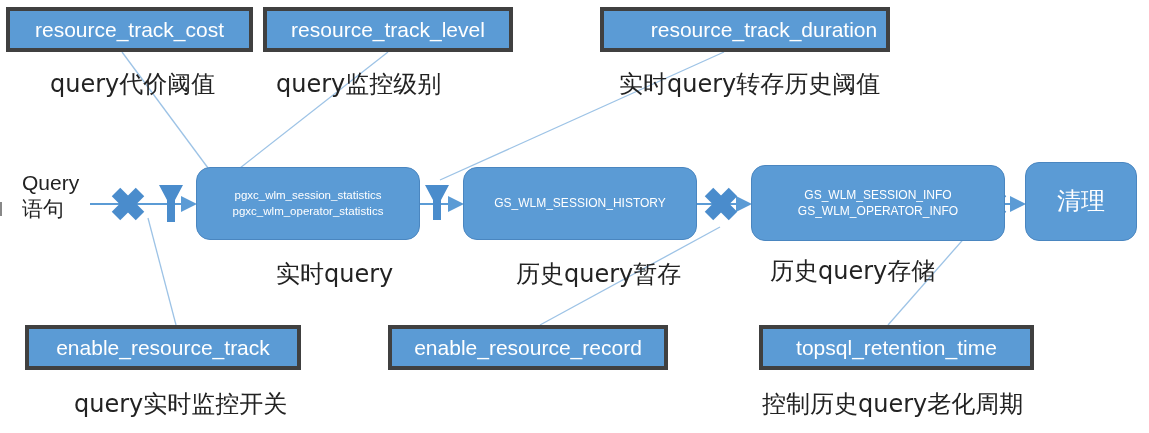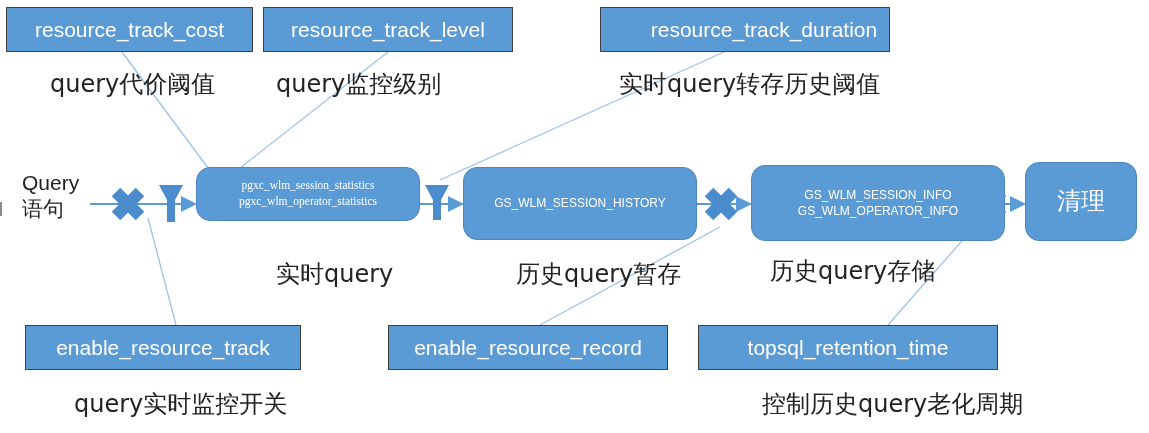--- a/index.html
+++ b/index.html
@@ -1,18 +1,18 @@
 <!DOCTYPE html>
 <html><head>
 <meta charset="utf-8">
 <style>
   html, body { margin:0; padding:0; background:#ffffff; }
   body { width:1149px; height:433px; position:relative; overflow:hidden;
          font-family:"Liberation Sans","DejaVu Sans",sans-serif; }
-  .param { position:absolute; background:#5b9bd5; border:1px solid #404040;
+  .param { position:absolute; background:#5b9bd5; border:4px solid #404040;
            color:#ffffff; font-size:21px; display:flex; align-items:center;
            justify-content:center; box-sizing:border-box; height:45px; }
   .caption { position:absolute; color:#222; font-size:24px; white-space:nowrap;
              font-family:"DejaVu Sans","Liberation Sans",sans-serif; }
   .stage { position:absolute; background:#5b9bd5; border:1px solid #4a86c0;
            border-radius:14px; color:#ffffff; box-sizing:border-box;
            display:flex; flex-direction:column; align-items:center;
            justify-content:center; text-align:center; line-height:1.35; }
   .stage.small span { font-size:11.5px; }
   .stage.caps span { font-size:12px; }
@@ -70,38 +70,38 @@
 </div>
 
 <div class="param" style="left:6px; top:7px; width:247px;">resource_track_cost</div>
 <div class="param" style="left:263px; top:7px; width:250px;">resource_track_level</div>
 <div class="param" style="left:600px; top:7px; width:290px;padding-left:38px;">resource_track_duration</div>
 
 <div class="caption" style="left:50px; top:68px;">query代价阈值</div>
 <div class="caption" style="left:276px; top:68px;">query监控级别</div>
 <div class="caption" style="left:619px; top:68px;">实时query转存历史阈值</div>
 
-<div class="stage small" style="left:196px; top:167px; width:224px; height:54px;font-family:Liberation Serif, serif;">
+<div class="stage small" style="left:196px; top:167px; width:224px; height:73px;">
   <span>pgxc_wlm_session_statistics</span>
   <span>pgxc_wlm_operator_statistics</span>
 </div>
 <div class="stage caps" style="left:463px; top:167px; width:234px; height:73px;">
   <span>GS_WLM_SESSION_HISTORY</span>
 </div>
 <div class="stage caps" style="left:751px; top:165px; width:254px; height:76px;">
   <span>GS_WLM_SESSION_INFO</span>
   <span>GS_WLM_OPERATOR_INFO</span>
 </div>
 <div class="stage big" style="left:1025px; top:162px; width:112px; height:79px;">
   <span>清理</span>
 </div>
 
 <div class="caption" style="left:276px; top:258px;">实时query</div>
 <div class="caption" style="left:516px; top:258px;">历史query暂存</div>
 <div class="caption" style="left:770px; top:255px;">历史query存储</div>
 
 <div class="param" style="left:25px; top:325px; width:276px;">enable_resource_track</div>
 <div class="param" style="left:388px; top:325px; width:280px;">enable_resource_record</div>
-<div class="param" style="left:698px; top:325px; width:300px;">topsql_retention_time</div>
+<div class="param" style="left:759px; top:325px; width:275px;">topsql_retention_time</div>
 
 <div class="caption" style="left:74px; top:388px;">query实时监控开关</div>
 <div class="caption" style="left:407px; top:411px;margin-top:24px;">历史query持久化开关</div>
 <div class="caption" style="left:762px; top:388px;">控制历史query老化周期</div>
 
 </body></html>

